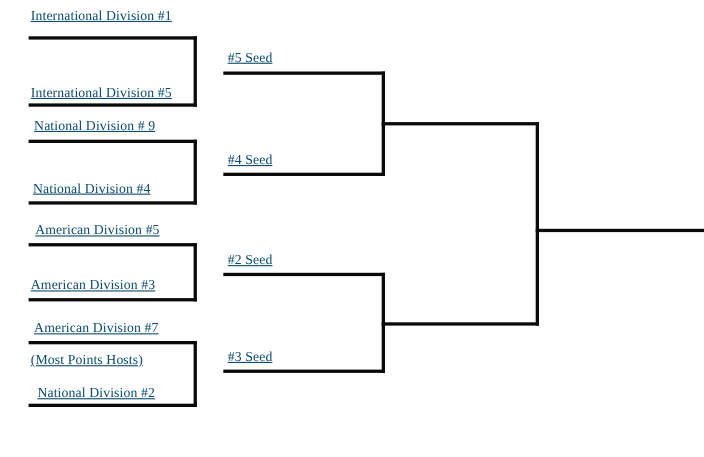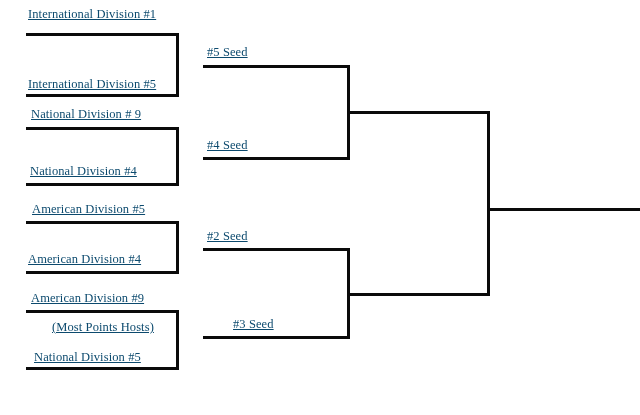--- a/index.html
+++ b/index.html
@@ -63,53 +63,53 @@
     <span class="lbl" style="left:30px; top:165px;">National Division #4</span>
     <div class="hline" style="left:26px; top:183px; width:153px;"></div>
 
     <div class="vline" style="left:176px; top:127px; height:59px;"></div>
   </div>
 
   <div>
     <span class="lbl" style="left:32px; top:203px;">American Division #5</span>
     <div class="hline" style="left:26px; top:221px; width:153px;"></div>
 
-    <span class="lbl" style="left:28px; top:253px;">American Division #4</span>
+    <span class="lbl" style="left:28px; top:253px;">American Division #3</span>
     <div class="hline" style="left:26px; top:271px; width:153px;"></div>
 
     <div class="vline" style="left:176px; top:221px; height:53px;"></div>
   </div>
 
   <div>
-    <span class="lbl" style="left:31px; top:292px;">American Division #9</span>
+    <span class="lbl" style="left:31px; top:292px;">American Division #7</span>
     <div class="hline" style="left:26px; top:310px; width:153px;"></div>
 
-    <span class="lbl" style="left:52px; top:321px;">(Most Points Hosts)</span>
+    <span class="lbl" style="left:28px; top:321px;">(Most Points Hosts)</span>
 
-    <span class="lbl" style="left:34px; top:351px;">National Division #5</span>
+    <span class="lbl" style="left:34px; top:351px;">National Division #2</span>
     <div class="hline" style="left:26px; top:367px; width:153px;"></div>
 
     <div class="vline" style="left:176px; top:310px; height:60px;"></div>
   </div>
 
   <div>
     <span class="lbl seed" style="left:207px; top:46px;">#5 Seed</span>
     <div class="hline" style="left:203px; top:65px; width:147px;"></div>
 
     <span class="lbl seed" style="left:207px; top:139px;">#4 Seed</span>
     <div class="hline" style="left:203px; top:157px; width:147px;"></div>
 
     <div class="vline" style="left:347px; top:65px; height:95px;"></div>
   </div>
 
   <div>
     <span class="lbl seed" style="left:207px; top:230px;">#2 Seed</span>
     <div class="hline" style="left:203px; top:248px; width:147px;"></div>
 
-    <span class="lbl seed" style="left:207px; top:318px;margin-left:26px;">#3 Seed</span>
+    <span class="lbl seed" style="left:207px; top:318px;">#3 Seed</span>
     <div class="hline" style="left:203px; top:336px; width:147px;"></div>
 
     <div class="vline" style="left:347px; top:248px; height:91px;"></div>
   </div>
 
   <div>
 
     <div class="hline" style="left:347px; top:111px; width:143px;"></div>
 
     <div class="hline" style="left:347px; top:293px; width:143px;"></div>

